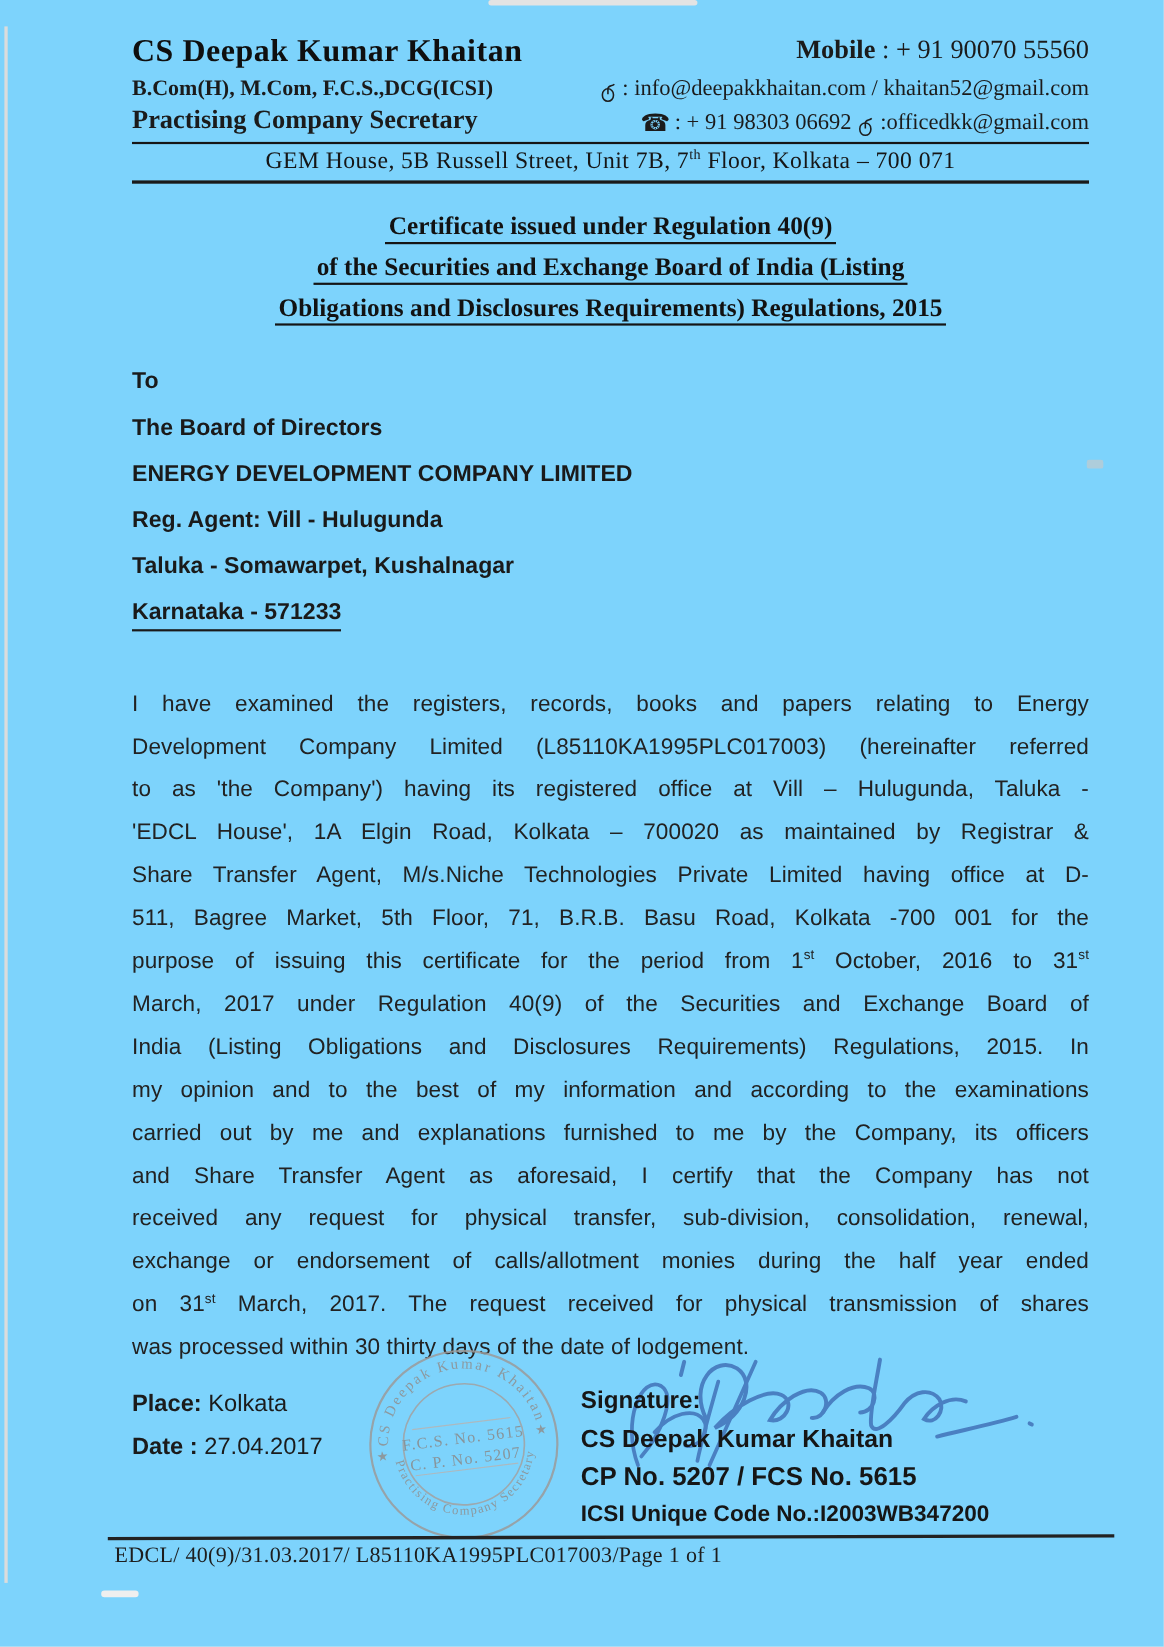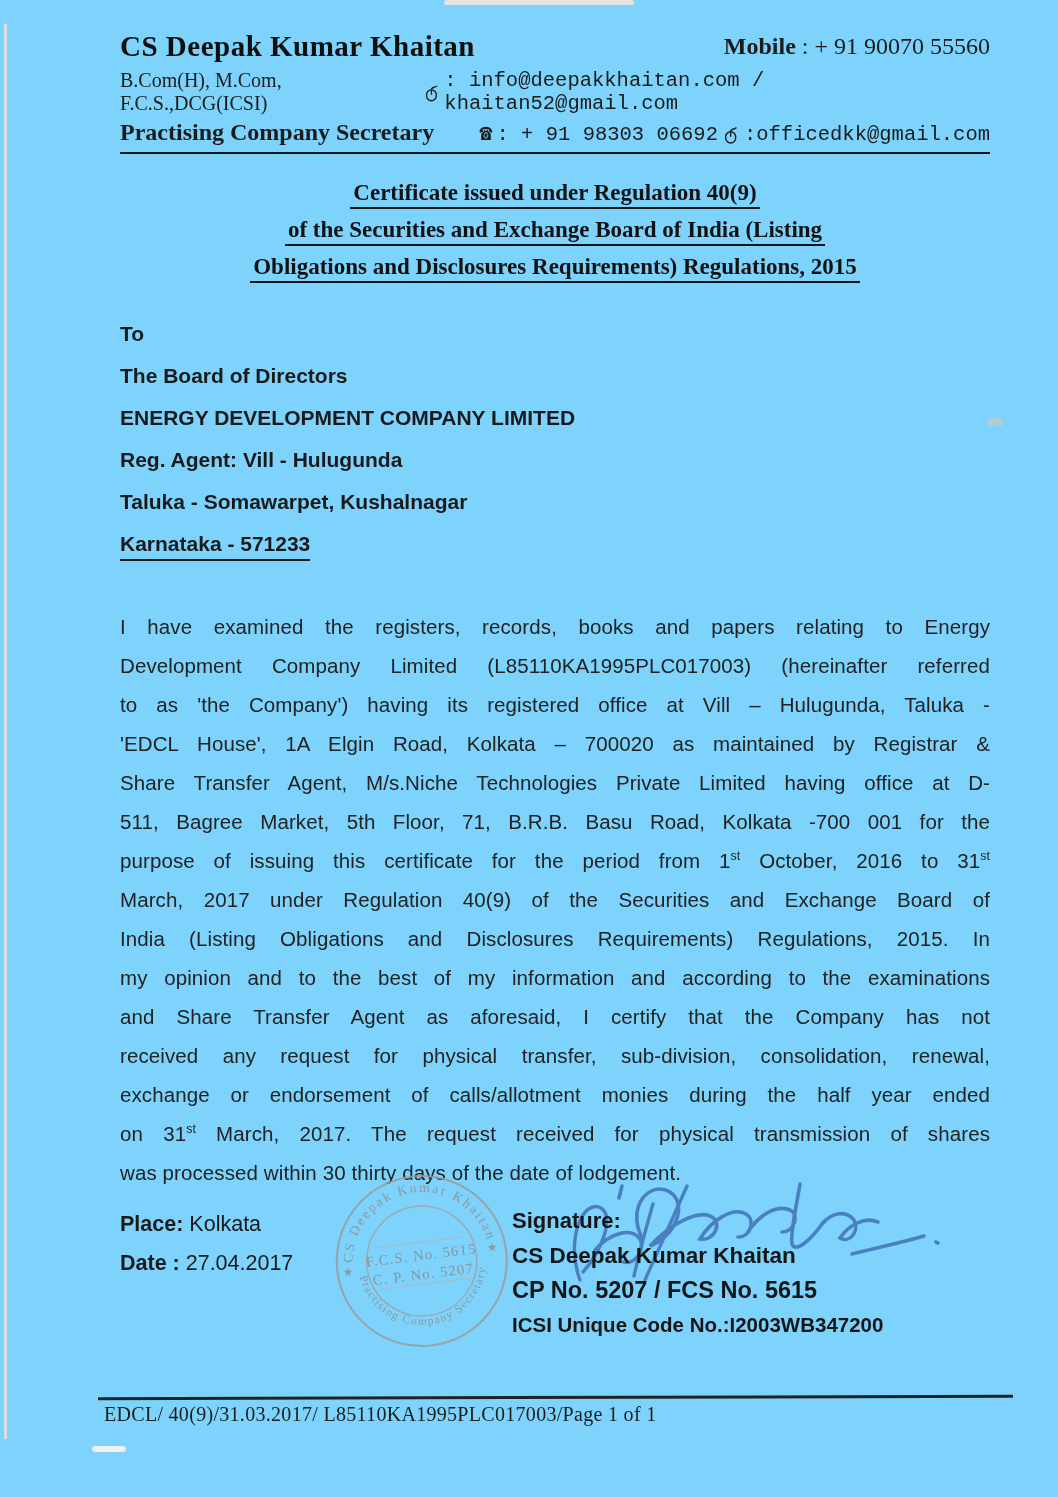--- a/index.html
+++ b/index.html
@@ -20,22 +20,22 @@
   .speck-bottom { position:absolute; left:92px; top:1446px; width:34px; height:6px; background:#efefef; border-radius:3px; }
 
   .content { position:relative; margin:0 68px 0 120px; padding-top:30px; }
 
   
   .lh-row { display:flex; justify-content:space-between; align-items:flex-end; font-family:"Liberation Serif", serif; }
   .lh-name { font-size:29px; font-weight:bold; letter-spacing:.5px; color:#0f0f0f; }
   .lh-mobile { font-size:24px; padding-bottom:3px; }
   .lh-mobile b { font-weight:bold; }
   .lh-row2 { margin-top:6px; }
-  .lh-quals { font-size:20px; font-weight:normal; }
-  .lh-emails, .lh-phone-line { font-size:20.5px; display:flex; align-items:center; gap:4px;font-family:Liberation Mono, monospace; }
+  .lh-quals { font-size:20px; font-weight:bold; }
+  .lh-emails, .lh-phone-line { font-size:20.5px; display:flex; align-items:flex-end; gap:4px; }
   .lh-row3 { margin-top:4px; padding-bottom:6px; border-bottom:2px solid #161616; }
   .lh-desig { font-size:24px; font-weight:bold; }
   .phone-glyph { font-size:22px; line-height:1; }
   .mouse { width:15px; height:19px; margin:0 1px -2px 2px; }
   .lh-address { font-family:"Liberation Serif", serif; font-size:21.5px; letter-spacing:.4px; text-align:center; padding:3px 0 5px 0; border-bottom:3px solid #1a1a1a; color:#161616; }
   sup { font-size:.6em; line-height:0; vertical-align:super; }
 
   
   .cert-title { margin-top:26px; text-align:center; font-family:"Liberation Serif", serif; font-weight:bold; font-size:23px; color:#121212; }
   .cert-title .tline { display:block; margin-bottom:8px; }
@@ -49,21 +49,21 @@
   .body-block { margin-top:42px; font-size:20.5px; line-height:39px; color:#222; letter-spacing:.1px; }
   .bodyline { text-align:justify; text-align-last:justify; }
   .bodyline.last { text-align-last:left; }
 
   
   .signoff { position:relative; height:180px; margin-top:8px; }
   .place-line, .date-line { position:absolute; left:0; font-size:21.5px; }
   .place-line { top:12px; }
   .date-line  { top:51px; }
   .place-line b, .date-line b { font-weight:bold; }
-  .sig-col { position:absolute; left:392px; top:8px; font-weight:bold; color:#161616; }
+  .sig-col { position:absolute; left:408px; top:8px; font-weight:bold; color:#161616; }
   .sig-label { font-size:22px; }
   .sig-name  { font-size:22.5px; margin-top:9px; }
   .sig-cp    { font-size:23.5px; margin-top:8px; }
   .sig-icsi  { font-size:20.5px; margin-top:9px; }
   .stamp-wrap { position:absolute; left:213px; top:-28px; transform:rotate(-7deg); opacity:.85; }
   .ink-main { position:absolute; left:380px; top:-28px; pointer-events:none; }
   .ink-initial { position:absolute; left:415px; top:-20px; pointer-events:none; }
 
   
   .footer-line { position:absolute; left:98px; right:45px; top:1396px; border-top:3px solid #222; transform:rotate(-.15deg); }
@@ -109,20 +109,21 @@
         <span class="lh-desig">Practising Company Secretary</span>
         <span class="lh-phone-line">
           <span class="phone-glyph">☎</span>
           <span> : + 91 98303 06692</span>
           <svg class="mouse" viewBox="0 0 18 22">
               <use href="#mouse-shape"></use>
             </svg>
           <span>:officedkk@gmail.com</span>
         </span>
       </div>
+      <div class="lh-address">GEM House, 5B Russell Street, Unit 7B, 7<sup>th</sup> Floor, Kolkata – 700 071</div>
     </div>
 
     <div class="cert-title">
       <span class="tline"><span>Certificate issued under Regulation 40(9)</span></span>
       <span class="tline"><span>of the Securities and Exchange Board of India (Listing</span></span>
       <span class="tline"><span>Obligations and Disclosures Requirements) Regulations, 2015</span></span>
     </div>
 
     <div class="recipient">
       <div>To</div>
@@ -137,20 +138,21 @@
       <div class="bodyline">I have examined the registers, records, books and papers relating to Energy</div>
       <div class="bodyline">Development Company Limited (L85110KA1995PLC017003) (hereinafter referred</div>
       <div class="bodyline">to as 'the Company') having its registered office at Vill – Hulugunda, Taluka -</div>
       <div class="bodyline">'EDCL House', 1A Elgin Road, Kolkata – 700020 as maintained by Registrar &amp;</div>
       <div class="bodyline">Share Transfer Agent, M/s.Niche Technologies Private Limited having office at D-</div>
       <div class="bodyline">511, Bagree Market, 5th Floor, 71, B.R.B. Basu Road, Kolkata -700 001 for the</div>
       <div class="bodyline">purpose of issuing this certificate for the period from 1<sup>st</sup> October, 2016 to 31<sup>st</sup></div>
       <div class="bodyline">March, 2017 under Regulation 40(9) of the Securities and Exchange Board of</div>
       <div class="bodyline">India (Listing Obligations and Disclosures Requirements) Regulations, 2015. In</div>
       <div class="bodyline">my opinion and to the best of my information and according to the examinations</div>
+      <div class="bodyline">carried out by me and explanations furnished to me by the Company, its officers</div>
       <div class="bodyline">and Share Transfer Agent as aforesaid, I certify that the Company has not</div>
       <div class="bodyline">received any request for physical transfer, sub-division, consolidation, renewal,</div>
       <div class="bodyline">exchange or endorsement of calls/allotment monies during the half year ended</div>
       <div class="bodyline">on 31<sup>st</sup> March, 2017. The request received for physical transmission of shares</div>
       <div class="bodyline last">was processed within 30 thirty days of the date of lodgement.</div>
     </div>
 
     <div class="signoff">
 
       <div class="place-line"><b>Place:</b> <span>Kolkata</span></div>

